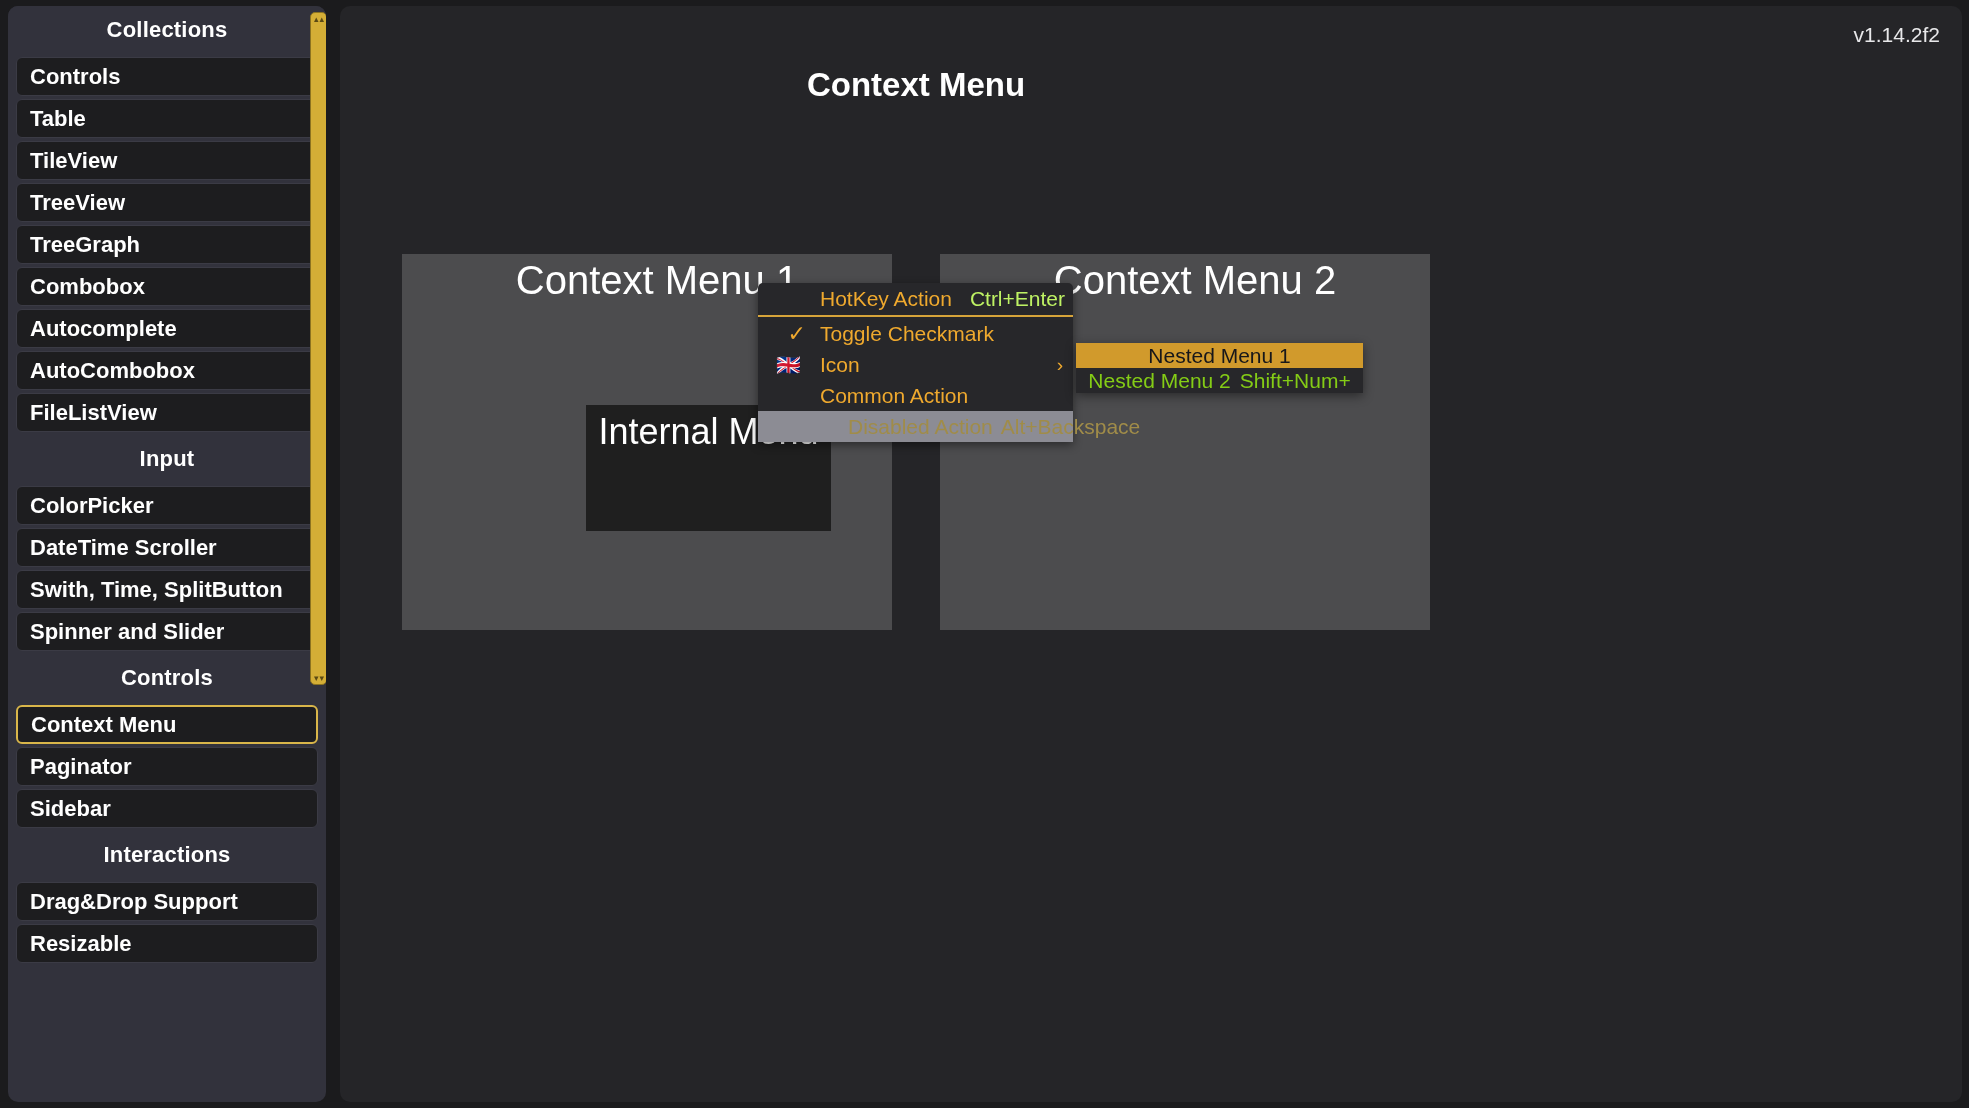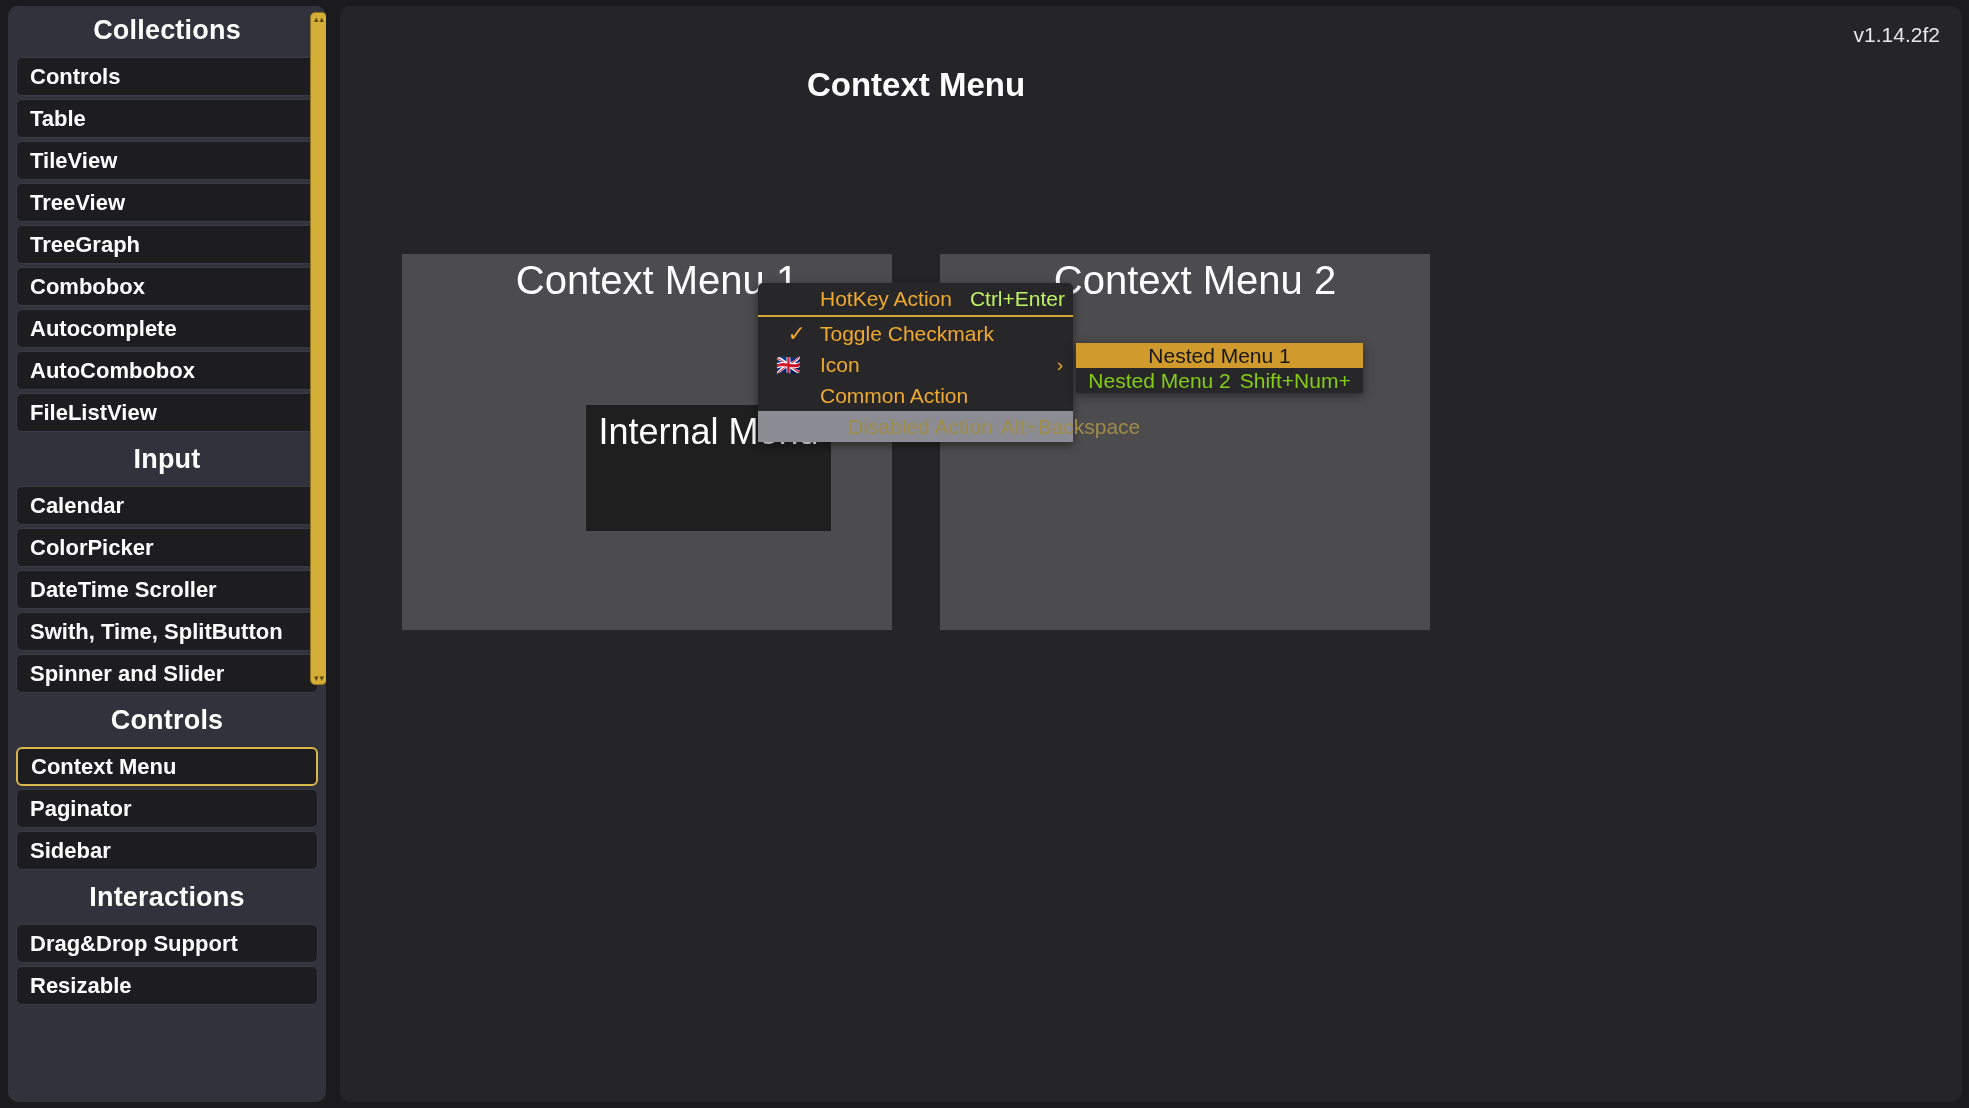--- a/index.html
+++ b/index.html
@@ -34,21 +34,21 @@
   #sidebar-inner {
     position: absolute;
     left: 0; top: 0;
     width: 318px;
     height: 1096px;
     padding: 0 0 0 0;
   }
 
   .section-header {
     color: #ffffff;
-    font-size: 27px;
+    font-size: 22px;
     font-weight: bold;
     text-align: center;
     letter-spacing: 0.2px;
     height: 48px;
     line-height: 48px;
     background: #32323c;
   }
 
   .nav-item {
     height: 39px;
@@ -282,21 +282,20 @@
         <div class="nav-item">Controls</div>
         <div class="nav-item">Table</div>
         <div class="nav-item">TileView</div>
         <div class="nav-item">TreeView</div>
         <div class="nav-item">TreeGraph</div>
         <div class="nav-item">Combobox</div>
         <div class="nav-item">Autocomplete</div>
         <div class="nav-item">AutoCombobox</div>
         <div class="nav-item">FileListView</div>
         <div class="section-header">Input</div>
-        <div class="nav-item">Calendar</div>
         <div class="nav-item">ColorPicker</div>
         <div class="nav-item">DateTime Scroller</div>
         <div class="nav-item">Swith, Time, SplitButton</div>
         <div class="nav-item">Spinner and Slider</div>
         <div class="section-header">Controls</div>
         <div class="nav-item selected">Context Menu</div>
         <div class="nav-item">Paginator</div>
         <div class="nav-item">Sidebar</div>
         <div class="section-header">Interactions</div>
         <div class="nav-item">Drag&amp;Drop Support</div>

